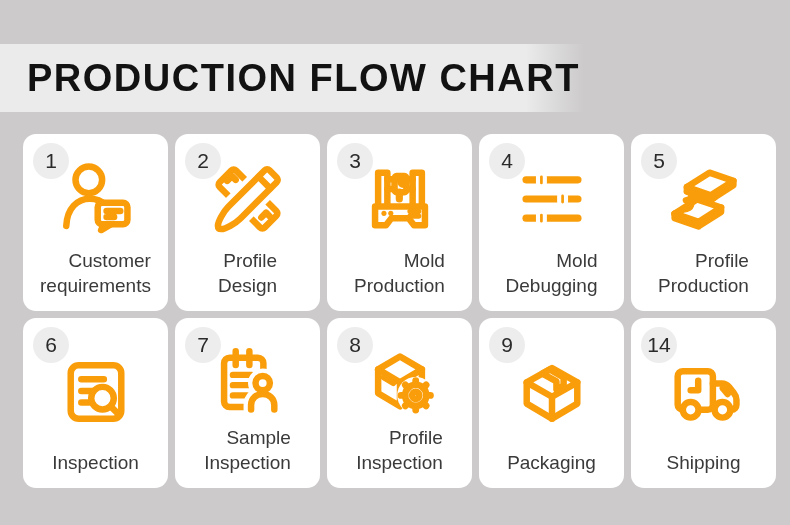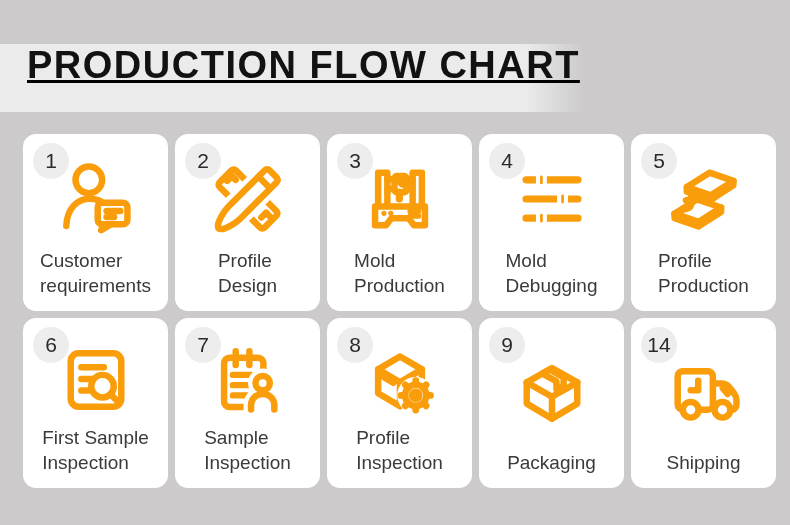--- a/index.html
+++ b/index.html
@@ -5,21 +5,21 @@
   html,body{margin:0;padding:0;}
   body{
     width:790px;height:525px;overflow:hidden;position:relative;
     background:var(--bg,#cccacb);
     font-family:"Liberation Sans","DejaVu Sans",sans-serif;
   }
   
   .title-band{
     position:absolute;left:0;top:44px;width:584px;height:68px;
     background:linear-gradient(to right, var(--band,#ebebeb) 0%, var(--band,#ebebeb) 90%, rgba(235,235,235,0) 100%);
-    display:flex;text-decoration:underline;
+    display:flex;align-items:center;
   }
   .title-band h1{
     margin:0;padding-left:27px;
     font-size:38px;font-weight:bold;letter-spacing:1.5px;
     color:var(--title-text,#121212);
     white-space:nowrap;
   }
   
   .row{position:absolute;left:23px;display:flex;gap:7px;}
   .row-1{top:134px;}
@@ -39,21 +39,21 @@
   .badge span{font-size:21px;color:var(--badge-text,#2b2b2b);}
   .icon-wrap{
     flex:1;display:flex;align-items:center;justify-content:center;
     padding-top:16px;color:var(--accent,#F99D0B);
   }
   .icon-wrap svg{width:82px;height:82px;display:block;}
   .label{
     text-align:center;padding:0 6px 13px 6px;
     font-size:19px;line-height:25px;color:var(--label-text,#3a3a3a);
   }
-  .label .lines{display:inline-block;text-align:left;}
+  .label .lines{display:inline-block;text-align:right;}
 </style>
 </head>
 <body>
 
 <div class="title-band">
   <h1>PRODUCTION FLOW CHART</h1>
 </div>
 
 <div class="row row-1">
     <div class="card">
@@ -157,21 +157,21 @@
     </div>
     <div class="icon-wrap">
         <svg viewBox="0 0 24 24" fill="none" stroke="currentColor" stroke-width="1.9" stroke-linecap="round" stroke-linejoin="round">
     <rect x="4.6" y="4.2" width="14.8" height="15.6" rx="2.3"></rect>
     <path d="M7.7 8.3 H14.3 M7.7 11.7 H11.9 M7.7 15.1 H9.9"></path>
     <circle cx="13.9" cy="13.8" r="3.3" fill="#fff"></circle>
     <path d="M16.3 16.2 L18.6 18.5"></path>
   </svg>
       </div>
     <div class="label">
-      <span class="lines"><div>First Sample</div><div>Inspection</div></span>
+      <span class="lines"><div>Inspection</div></span>
     </div>
   </div>
     <div class="card">
     <div class="badge">
       <span>7</span>
     </div>
     <div class="icon-wrap">
         <svg viewBox="0 0 24 24" fill="none" stroke="currentColor" stroke-width="1.9" stroke-linecap="round" stroke-linejoin="round">
     <path d="M16.5 8.7 V7.1 C16.5 6.2 15.8 5.5 14.9 5.5 H6.6 C5.7 5.5 5 6.2 5 7.1 V18.3 C5 19.2 5.7 19.9 6.6 19.9 H10.6"></path>
     <path d="M8.4 3.6 V7.6 M12.4 3.6 V7.6"></path>

